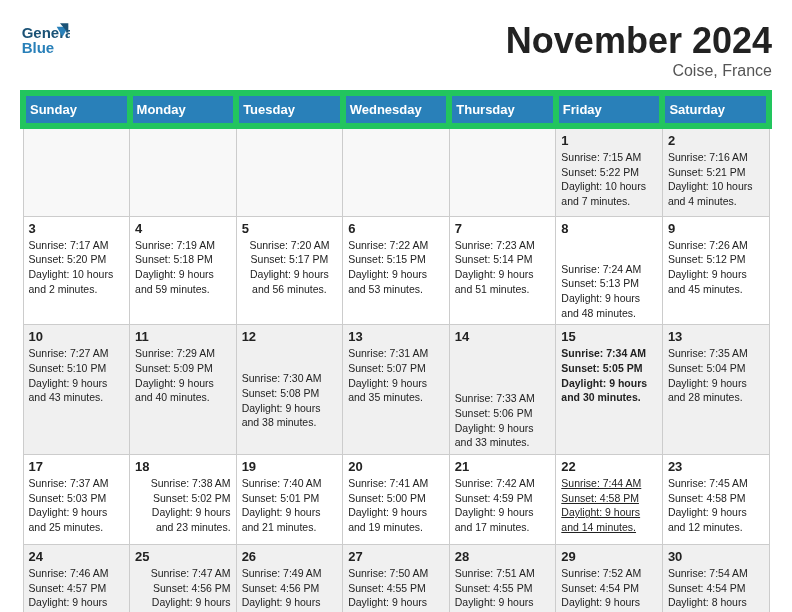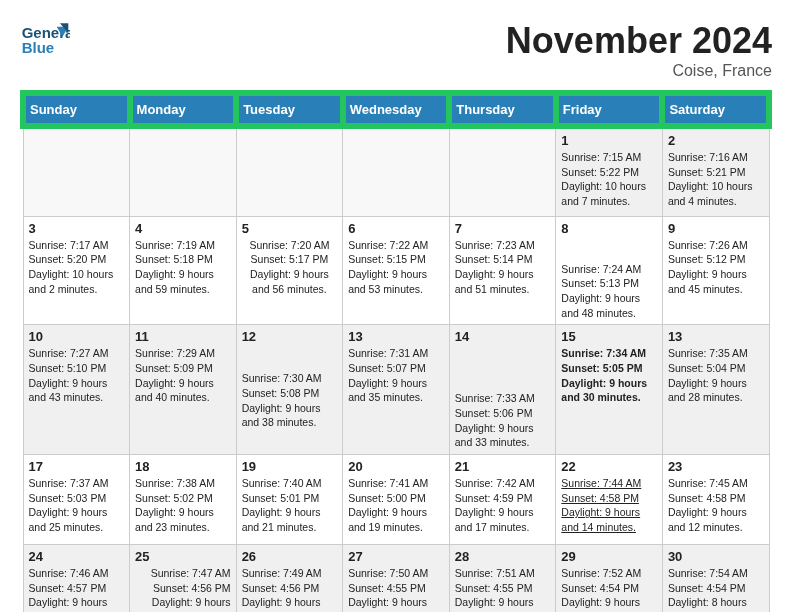--- a/index.html
+++ b/index.html
@@ -222,21 +222,21 @@
       </tr>
       <tr>
         <td>
           <span class="day-num">17</span>
           <div class="cell-content" style="white-space: pre-line;">Sunrise: 7:37 AM
 Sunset: 5:03 PM
 Daylight: 9 hours and 25 minutes.</div>
         </td>
         <td>
           <span class="day-num">18</span>
-          <div class="cell-content" style="white-space: pre-line;">Sunrise: 7:38 AM
+          <div class="cell-content" style="white-space: pre-line; text-align: right;">Sunrise: 7:38 AM
 Sunset: 5:02 PM
 Daylight: 9 hours and 23 minutes.</div>
         </td>
         <td>
           <span class="day-num">19</span>
           <div class="cell-content" style="white-space: pre-line;">Sunrise: 7:40 AM
 Sunset: 5:01 PM
 Daylight: 9 hours and 21 minutes.</div>
         </td>
         <td>

